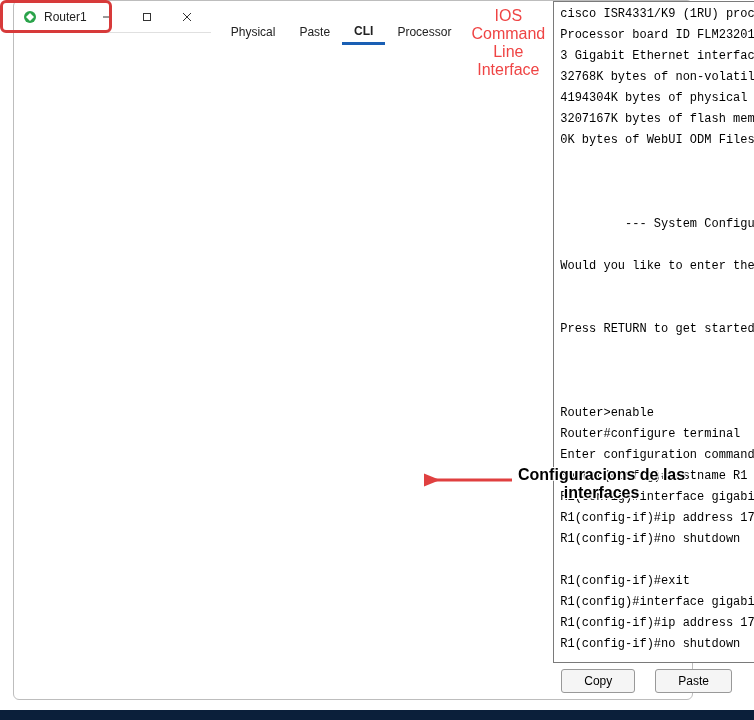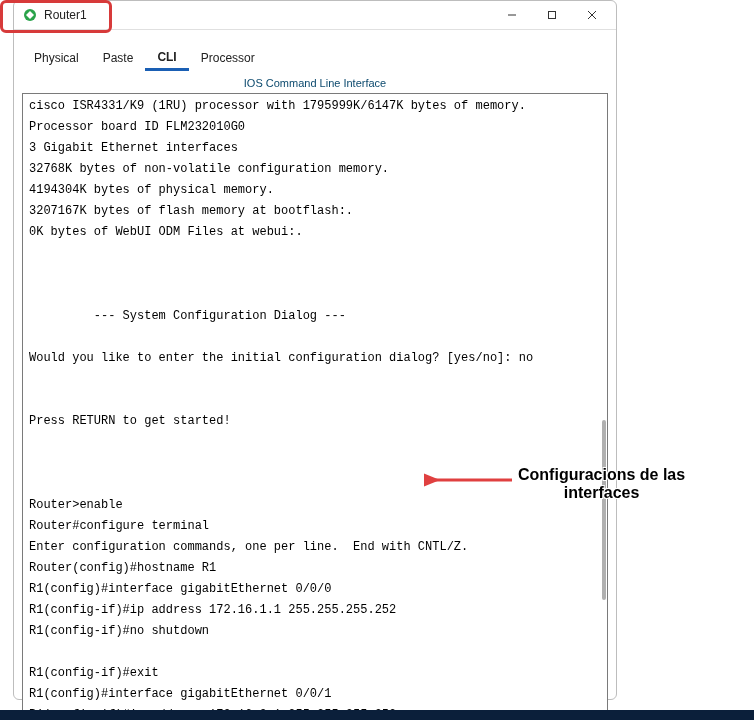--- a/index.html
+++ b/index.html
@@ -9,27 +9,27 @@
     background: #fff;
     width: 754px;
     height: 720px;
     position: relative;
     overflow: hidden;
   }
   .window {
     position: absolute;
     left: 13px;
     top: 0;
-    width: 604px;
+    width: 680px;
     height: 700px;
     border: 1px solid #bdbdbd;
     border-radius: 6px;
     background: #fff;
     display: flex;
-    flex-direction: column;
+    flex-direction: row;
   }
   .titlebar {
     height: 32px;
     display: flex;
     align-items: center;
     padding: 0 4px 0 8px;
     border-bottom: 1px solid #e0e0e0;
   }
   .titlebar .app-icon {
     width: 16px; height: 16px;
@@ -78,22 +78,22 @@
     cursor: pointer;
     border-bottom: 2px solid transparent;
   }
   .tab.active {
     border-bottom: 3px solid #1a5fb4;
     font-weight: 700;
   }
 
   .panel-title {
     text-align: center;
-    font-size: 11px;
-    color: #0c4a6e;
+    font-size: 16px;
+    color: #ef4444;
     padding: 6px 0 4px;
   }
 
   .cli-wrap {
     flex: 1;
     margin: 0 8px 6px 8px;
     display: flex;
     flex-direction: column;
   }
   .cli-box {

